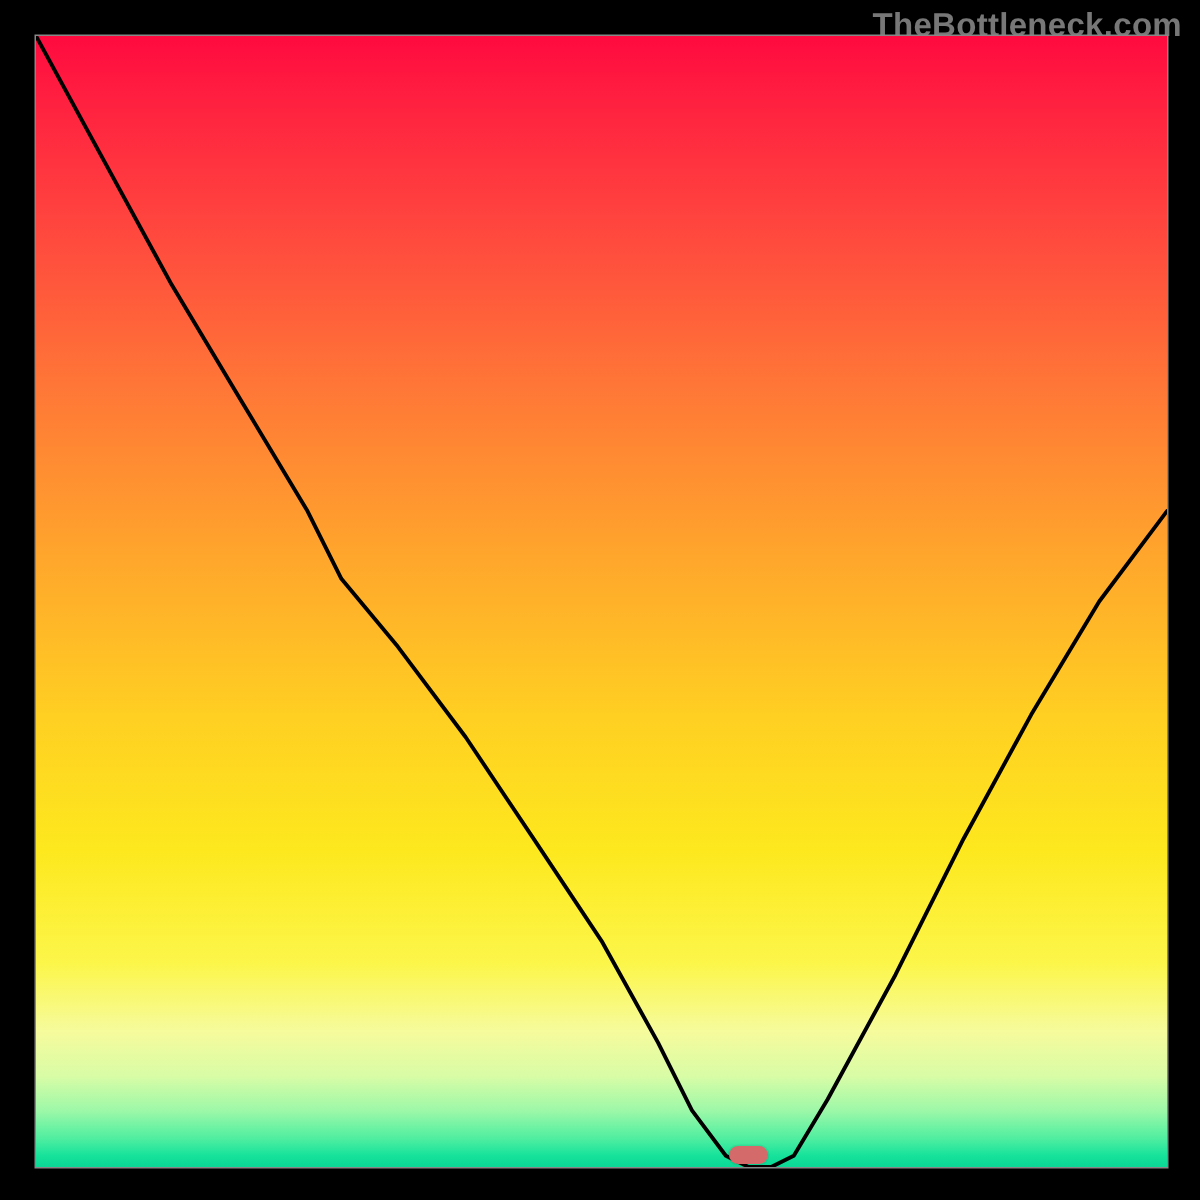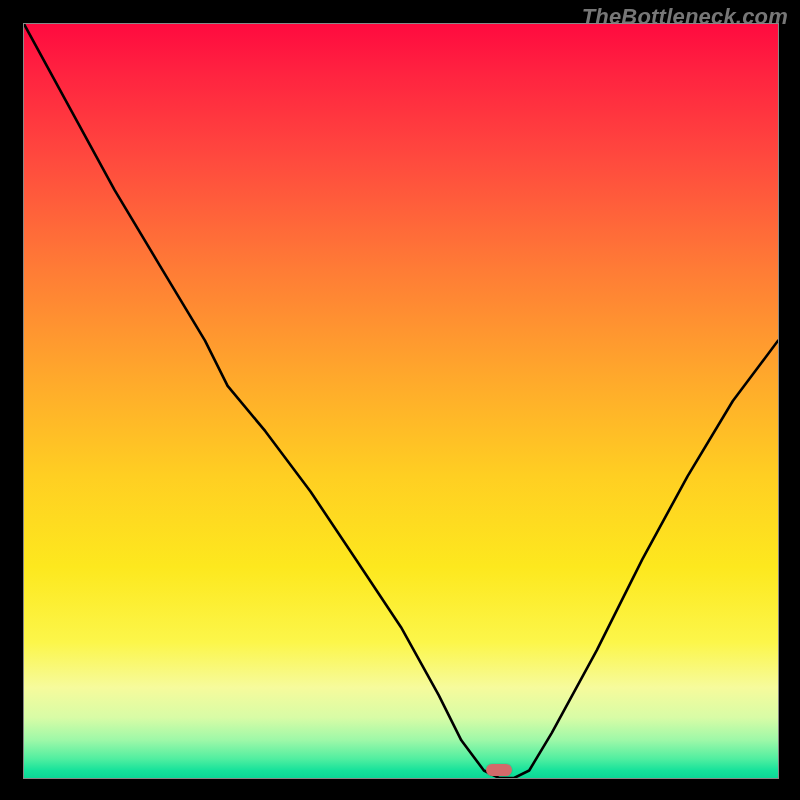--- a/index.html
+++ b/index.html
@@ -8,21 +8,20 @@
     width: 800px;
     height: 800px;
     background: #000;
     overflow: hidden;
   }
   .frame {
     position: relative;
     width: 800px;
     height: 565px;
     background: #000;
-    font-style: italic;
   }
   .plot-area {
     position: absolute;
     left: 23px;
     top: 23px;
     width: 754px;
     height: 754px;
     
     background: linear-gradient(
       to bottom,

